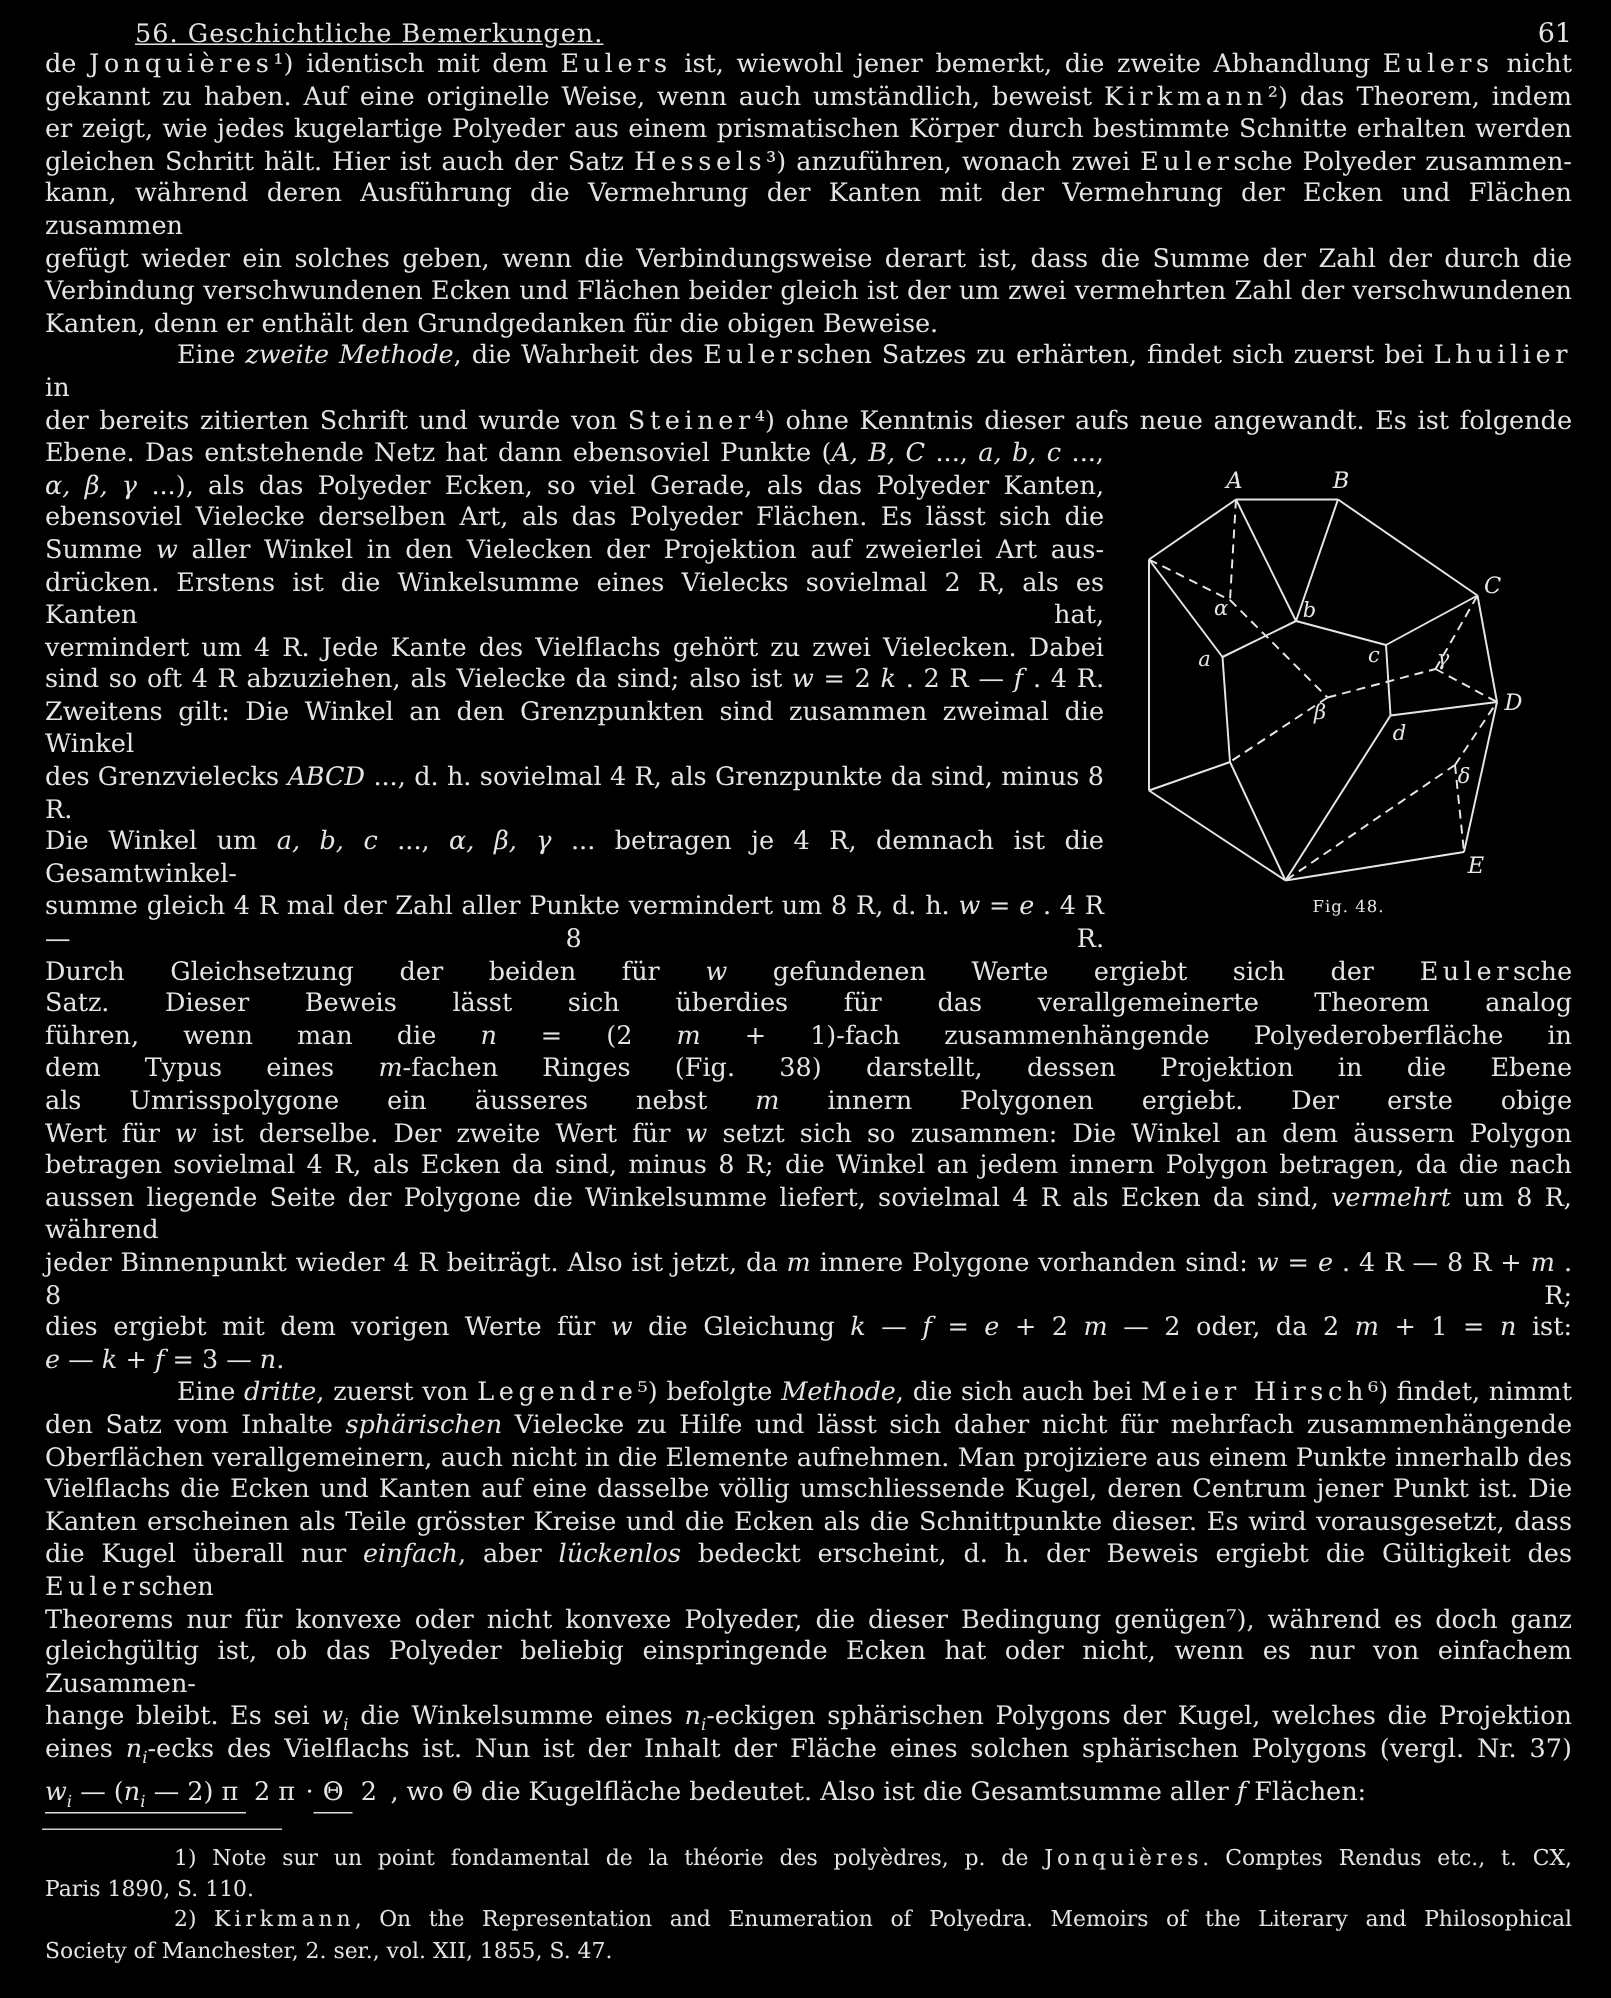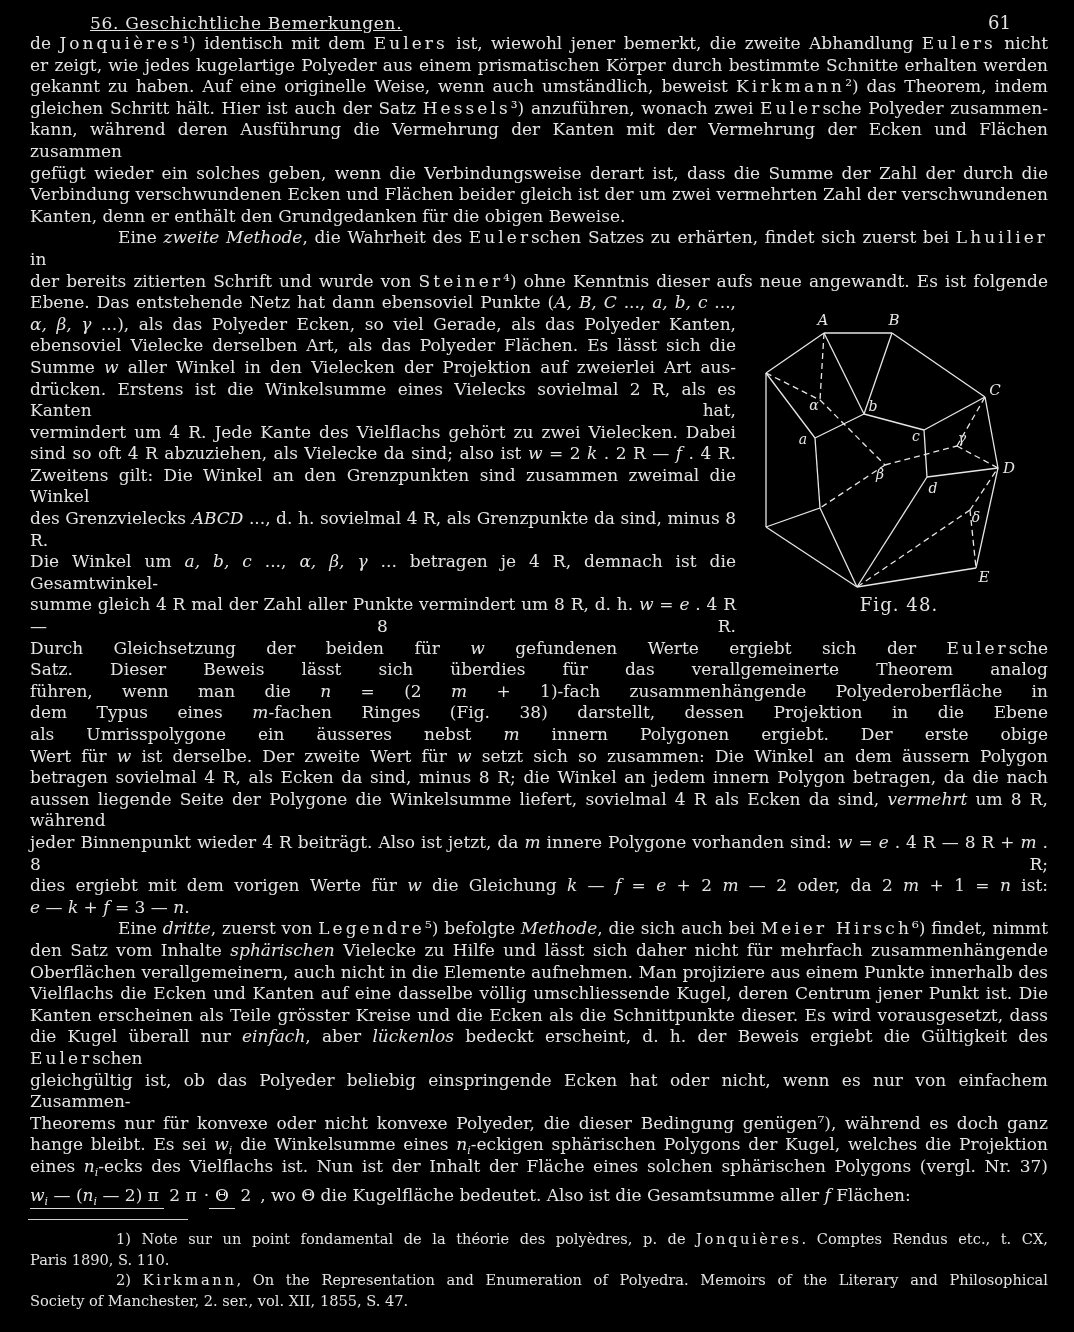--- a/index.html
+++ b/index.html
@@ -2,30 +2,30 @@
 <html><head>
 <meta charset="utf-8">
 <style>
   html,body{margin:0;padding:0;background:#000;}
   body{width:1074px;height:1332px;overflow:hidden;color:#e4e4e4;
        font-family:"DejaVu Serif","Liberation Serif",serif;}
   .page{padding:8px 26px 0 30px;}
   .hdr{display:flex;align-items:baseline;margin-top:4px;font-size:17px;}
   .hdr .spacer{width:60px;}
   .hdr .title{flex:1;text-align:left;letter-spacing:0.04em;text-decoration:underline;}
-  .hdr .num{width:60px;font-size:18px;}
+  .hdr .num{width:60px;text-align:right;font-size:18px;}
   .bodytext{font-size:17px;line-height:21.6px;}
   .line{text-align:justify;text-align-last:justify;white-space:normal;}
   .line.l{text-align-last:left;}
   .line.ind{text-indent:88px;}
   .sp{letter-spacing:0.18em;}
   sub{font-size:11px;line-height:0;}
   .fig{float:right;width:298px;height:338px;margin:6px 0 0 14px;}
   .fig svg{display:block;margin:10px auto 0 auto;}
-  .figcap{text-align:center;font-size:18px;margin-top:2px;letter-spacing:0.06em;}
+  .figcap{text-align:center;font-size:11px;margin-top:2px;letter-spacing:0.06em;}
   .formula-row{display:flex;align-items:center;margin-top:8px;font-size:17px;}
   .frac{display:inline-block;text-align:right;line-height:1.15;margin-right:7px;}
   .frac .fnum{padding:0 5px 3px 0;border-bottom:1.5px solid #dcdcdc;}
   .frac .fden{padding-top:2px;}
   .frac.small .fnum{padding:0 6px 3px 6px;}
   .ftail{margin-left:2px;}
   .fnsep{width:160px;border-top:1.6px solid #cfcfcf;margin:12px 0 9px -2px;}
   .fns{font-size:14.6px;line-height:20.7px;}
   .fns .line.ind{text-indent:86px;}
 </style>
@@ -36,22 +36,22 @@
 
   <div class="hdr">
     <div class="spacer"></div>
     <div class="title">56. Geschichtliche Bemerkungen.</div>
     <div class="num">61</div>
   </div>
 
   <div class="bodytext">
     <div>
         <div class="line">de <span class="sp">Jonquières</span>¹) identisch mit dem <span class="sp">Eulers</span> ist, wiewohl jener bemerkt, die zweite Abhandlung <span class="sp">Eulers</span> nicht</div>
+        <div class="line">gekannt zu haben.  Auf eine originelle Weise, wenn auch umständlich, beweist <span class="sp">Kirkmann</span>²) das Theorem, indem</div>
         <div class="line">er zeigt, wie jedes kugelartige Polyeder aus einem prismatischen Körper durch bestimmte Schnitte erhalten werden</div>
-        <div class="line">gekannt zu haben.  Auf eine originelle Weise, wenn auch umständlich, beweist <span class="sp">Kirkmann</span>²) das Theorem, indem</div>
         <div class="line">gleichen Schritt hält.  Hier ist auch der Satz <span class="sp">Hessels</span>³) anzuführen, wonach zwei <span class="sp">Euler</span>sche Polyeder zusammen-</div>
         <div class="line">kann, während deren Ausführung die Vermehrung der Kanten mit der Vermehrung der Ecken und Flächen zusammen</div>
         <div class="line">gefügt wieder ein solches geben, wenn die Verbindungsweise derart ist, dass die Summe der Zahl der durch die</div>
         <div class="line">Verbindung verschwundenen Ecken und Flächen beider gleich ist der um zwei vermehrten Zahl der verschwundenen</div>
         <div class="line l">Kanten, denn er enthält den Grundgedanken für die obigen Beweise.</div>
       </div>
     <div>
         <div class="line ind">Eine <i>zweite Methode</i>, die Wahrheit des <span class="sp">Euler</span>schen Satzes zu erhärten, findet sich zuerst bei <span class="sp">Lhuilier</span> in</div>
         <div class="line">der bereits zitierten Schrift und wurde von <span class="sp">Steiner</span>⁴) ohne Kenntnis dieser aufs neue angewandt.  Es ist folgende</div>
       </div>
@@ -131,22 +131,22 @@
         <div class="line">dies ergiebt mit dem vorigen Werte für <i>w</i> die Gleichung <i>k</i> — <i>f</i> = <i>e</i> + 2 <i>m</i> — 2 oder, da 2 <i>m</i> + 1 = <i>n</i> ist:</div>
         <div class="line l"><i>e</i> — <i>k</i> + <i>f</i> = 3 — <i>n</i>.</div>
       </div>
     <div>
         <div class="line ind">Eine <i>dritte</i>, zuerst von <span class="sp">Legendre</span>⁵) befolgte <i>Methode</i>, die sich auch bei <span class="sp">Meier Hirsch</span>⁶) findet, nimmt</div>
         <div class="line">den Satz vom Inhalte <i>sphärischen</i> Vielecke zu Hilfe und lässt sich daher nicht für mehrfach zusammenhängende</div>
         <div class="line">Oberflächen verallgemeinern, auch nicht in die Elemente aufnehmen.  Man projiziere aus einem Punkte innerhalb des</div>
         <div class="line">Vielflachs die Ecken und Kanten auf eine dasselbe völlig umschliessende Kugel, deren Centrum jener Punkt ist.  Die</div>
         <div class="line">Kanten erscheinen als Teile grösster Kreise und die Ecken als die Schnittpunkte dieser.  Es wird vorausgesetzt, dass</div>
         <div class="line">die Kugel überall nur <i>einfach</i>, aber <i>lückenlos</i> bedeckt erscheint, d. h. der Beweis ergiebt die Gültigkeit des <span class="sp">Euler</span>schen</div>
+        <div class="line">Theorems nur für konvexe oder nicht konvexe Polyeder, die dieser Bedingung genügen⁷), während es doch ganz</div>
         <div class="line">gleichgültig ist, ob das Polyeder beliebig einspringende Ecken hat oder nicht, wenn es nur von einfachem Zusammen-</div>
-        <div class="line">Theorems nur für konvexe oder nicht konvexe Polyeder, die dieser Bedingung genügen⁷), während es doch ganz</div>
         <div class="line">hange bleibt.  Es sei <i>w<sub>i</sub></i> die Winkelsumme eines <i>n<sub>i</sub></i>-eckigen sphärischen Polygons der Kugel, welches die Projektion</div>
         <div class="line">eines <i>n<sub>i</sub></i>-ecks des Vielflachs ist.  Nun ist der Inhalt der Fläche eines solchen sphärischen Polygons (vergl. Nr. 37)</div>
       </div>
 
     <div class="formula-row">
       <span class="frac">
         <span class="fnum"><i>w<sub>i</sub></i> — (<i>n<sub>i</sub></i> — 2) π</span>
         <span class="fden">2 π</span>
       </span>
       <span>·</span>

